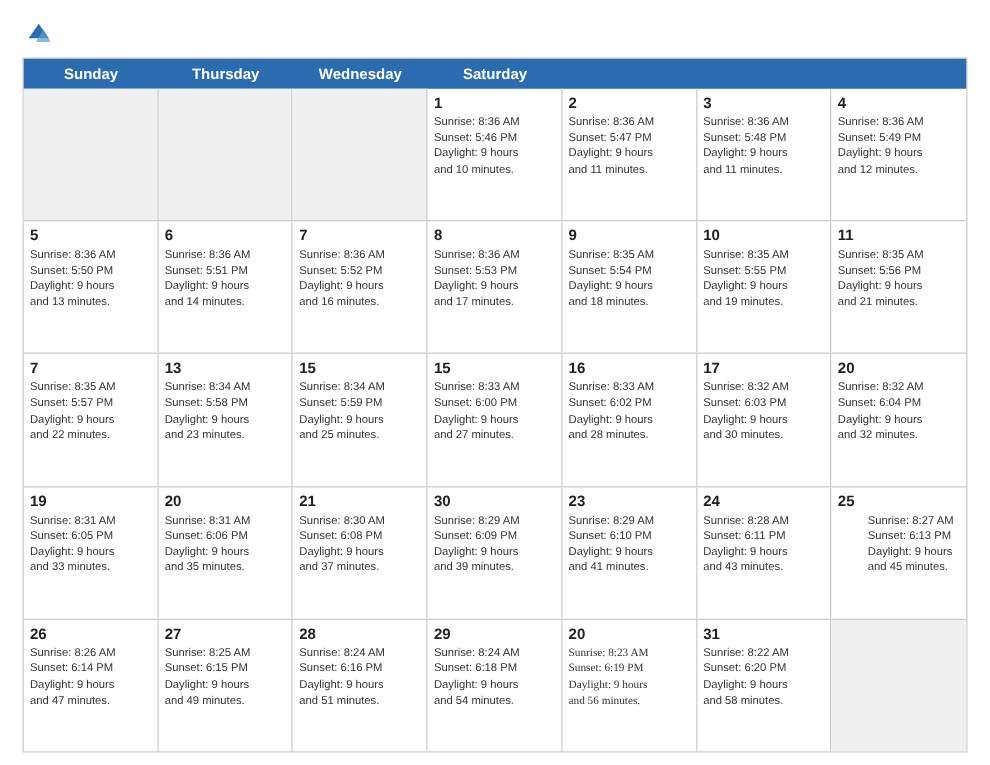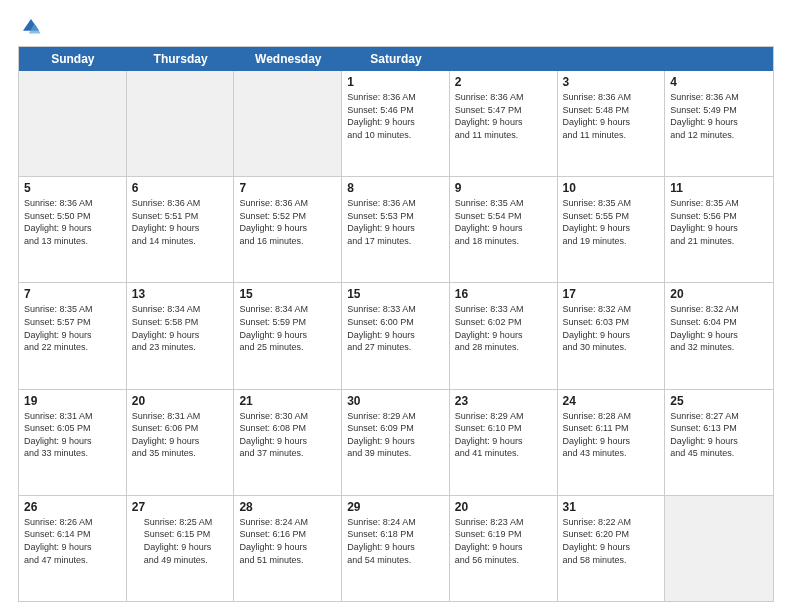--- a/index.html
+++ b/index.html
@@ -326,58 +326,58 @@
           </div>
           <div class="cal-cell">
             <span class="day-num">24</span>
             <div class="cell-detail" style="white-space: pre-line;">Sunrise: 8:28 AM
 Sunset: 6:11 PM
 Daylight: 9 hours
 and 43 minutes.</div>
           </div>
           <div class="cal-cell">
             <span class="day-num">25</span>
-            <div class="cell-detail" style="white-space: pre-line;">Sunrise: 8:27 AM
+            <div class="cell-detail" style="white-space: pre-line; margin-left: 24px;">Sunrise: 8:27 AM
 Sunset: 6:13 PM
 Daylight: 9 hours
 and 45 minutes.</div>
           </div>
         </div>
         <div class="cal-row">
           <div class="cal-cell">
             <span class="day-num">26</span>
             <div class="cell-detail" style="white-space: pre-line;">Sunrise: 8:26 AM
 Sunset: 6:14 PM
 Daylight: 9 hours
 and 47 minutes.</div>
           </div>
           <div class="cal-cell">
             <span class="day-num">27</span>
-            <div class="cell-detail" style="white-space: pre-line; margin-left: 12px;">Sunrise: 8:25 AM
+            <div class="cell-detail" style="white-space: pre-line;">Sunrise: 8:25 AM
 Sunset: 6:15 PM
 Daylight: 9 hours
 and 49 minutes.</div>
           </div>
           <div class="cal-cell">
             <span class="day-num">28</span>
             <div class="cell-detail" style="white-space: pre-line;">Sunrise: 8:24 AM
 Sunset: 6:16 PM
 Daylight: 9 hours
 and 51 minutes.</div>
           </div>
           <div class="cal-cell">
             <span class="day-num">29</span>
             <div class="cell-detail" style="white-space: pre-line;">Sunrise: 8:24 AM
 Sunset: 6:18 PM
 Daylight: 9 hours
 and 54 minutes.</div>
           </div>
           <div class="cal-cell">
             <span class="day-num">20</span>
-            <div class="cell-detail" style="white-space: pre-line;">Sunrise: 8:23 AM
+            <div class="cell-detail" style="white-space: pre-line; font-family: Liberation Serif, serif;">Sunrise: 8:23 AM
 Sunset: 6:19 PM
 Daylight: 9 hours
 and 56 minutes.</div>
           </div>
           <div class="cal-cell">
             <span class="day-num">31</span>
             <div class="cell-detail" style="white-space: pre-line;">Sunrise: 8:22 AM
 Sunset: 6:20 PM
 Daylight: 9 hours
 and 58 minutes.</div>

